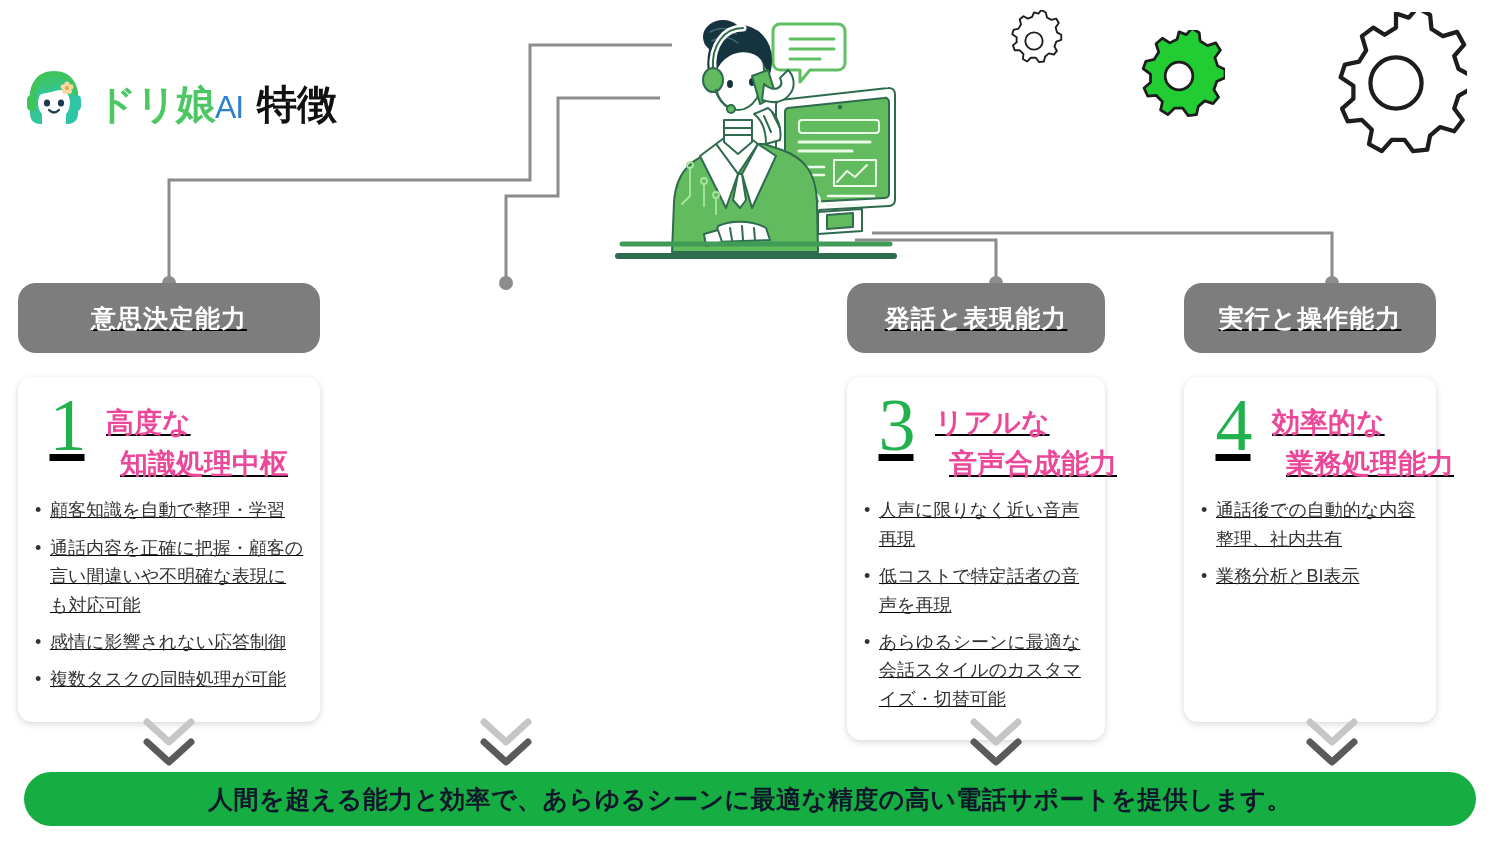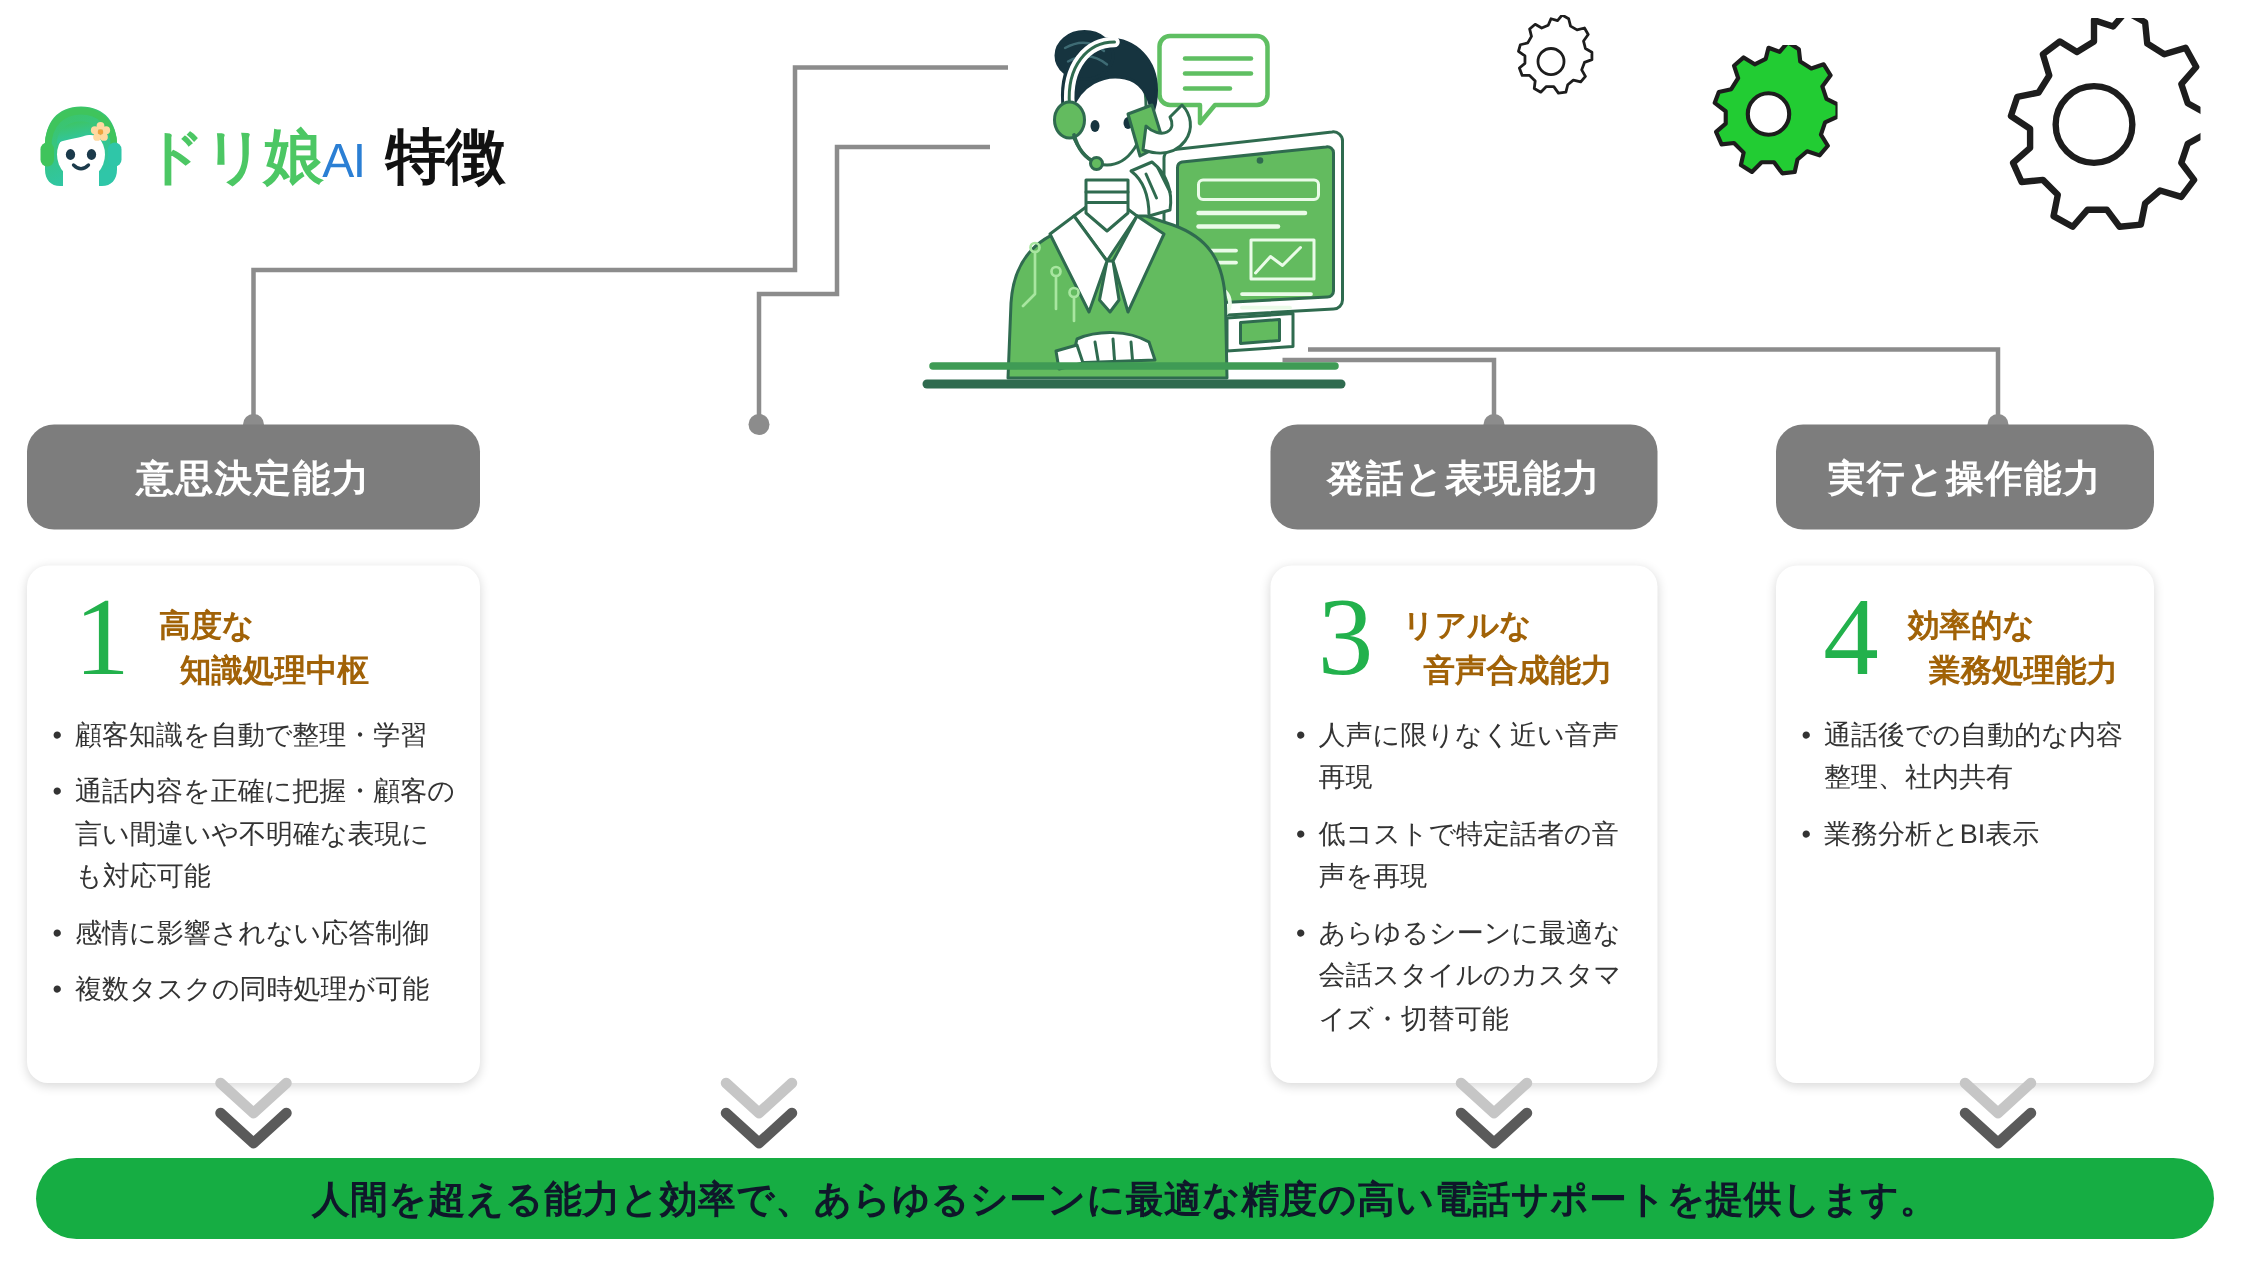--- a/index.html
+++ b/index.html
@@ -26,21 +26,21 @@
   
   #hero { position: absolute; left: 612px; top: 12px; width: 290px; height: 262px; }
 
   
   .gear { position: absolute; }
   #gear-small  { left: 1003px; top: 10px;  width: 62px;  height: 62px; }
   #gear-green  { left: 1133px; top: 30px;  width: 92px;  height: 92px; }
   #gear-large  { left: 1325px; top: 12px;  width: 142px; height: 142px; }
 
   
-  .column { position: absolute; top: 283px; }
+  .column { position: absolute; top: 283px; text-decoration: underline; }
   #col-0 { left: 18px;   width: 302px; }
   #col-1 { left: 357px;  width: 298px; }
   #col-2 { left: 847px;  width: 258px; }
   #col-3 { left: 1184px; width: 252px; }
 
   .pill {
     height: 70px;
     background: #7d7d7d;
     border-radius: 18px;
     display: flex; align-items: center; justify-content: center;
@@ -58,21 +58,21 @@
     min-height: 345px;
   }
   .card-head { display: flex; align-items: flex-start; gap: 10px; padding-left: 6px; }
   .card-num {
     font-size: 74px; font-weight: 400; line-height: 0.88;
     color: #22b14c; font-family: "Liberation Serif", serif; letter-spacing: -2px;
     flex: 0 0 auto; min-width: 58px; text-align: center;
   }
   .card-title { padding-top: 10px; }
   .card-title div {
-    color: #a16207; font-size: 21px; font-weight: 700; line-height: 1.45; white-space: nowrap;
+    color: #ec4899; font-size: 28px; font-weight: 700; line-height: 1.45; white-space: nowrap;
   }
   .card-title .t2 { margin-left: 14px; }
 
   .bullets { margin-top: 12px; padding: 0 2px; list-style: none; }
   .bullets li {
     position: relative;
     font-size: 18px; line-height: 1.58; color: #333333;
     padding-left: 16px; margin-bottom: 9px;
   }
   .bullets li::before {

